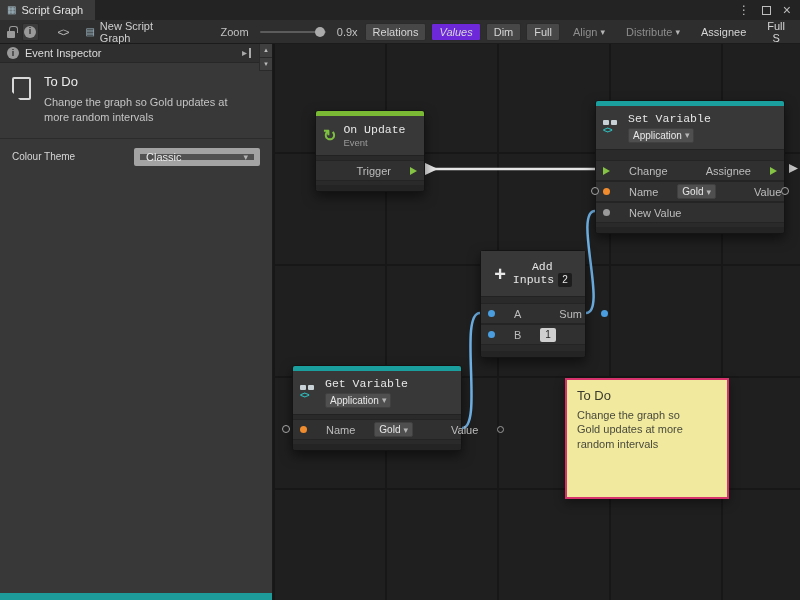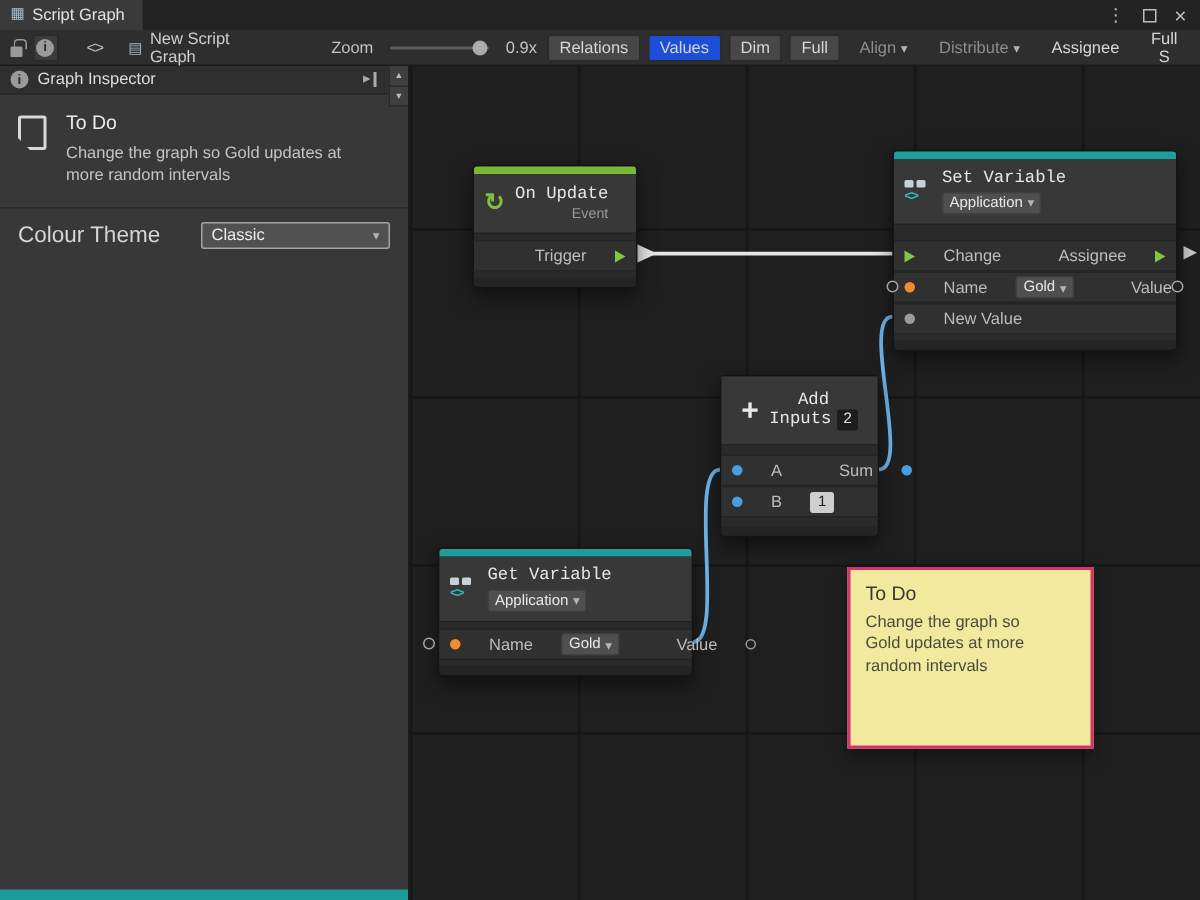--- a/index.html
+++ b/index.html
@@ -24,58 +24,58 @@
   .tool-ibtn { width:22px; height:18px; background:#3b3b3b; border:1px solid #2a2a2a; border-radius:2px; display:flex; align-items:center; justify-content:center; }
   .code-glyph { color:#b9b9b9; font-size:11px; letter-spacing:-1px; margin-left:12px; }
   .new-graph { display:flex; align-items:center; gap:5px; margin-left:10px; color:#cfcfcf; }
   .doc-glyph { font-size:10px; color:#9db8c4; }
   .zoom-label { margin-left:52px; color:#c2c2c2; }
   .slider { width:88px; height:2px; background:#5c5c5c; border-radius:1px; position:relative; margin:0 4px; }
   .slider-handle { position:absolute; right:1px; top:-4px; width:10px; height:10px; border-radius:50%; background:#ababab; }
   .zoom-value { color:#c2c2c2; }
   .tb-group { margin-left:auto; display:flex; gap:5px; }
   .tbtn { height:18px; display:inline-flex; align-items:center; gap:3px; padding:0 7px; background:#474747; border:1px solid #2b2b2b; border-radius:2px; color:#d6d6d6; font-size:11px; font-family:inherit; }
-  .tbtn.on { background:#1d4ed8; }
+  .tbtn.on { background:#6d28d9;font-style:italic; }
   .tbtn.flat { background:transparent; border-color:transparent; }
   .tbtn.disabled { color:#8d8d8d; }
   .caret { font-size:9px; color:#b5b5b5; }
 
   
   .inspector { position:absolute; top:44px; left:0; width:273px; bottom:0; background:#383838; border-right:1px solid #1a1a1a; }
   .insp-header { height:19px; background:#2f2f2f; border-bottom:1px solid #272727; display:flex; align-items:center; gap:6px; padding:0 7px; font-size:11px; color:#dcdcdc; }
   .insp-right { margin-left:auto; display:flex; align-items:center; color:#aaa; padding-right:14px; }
   .expander { font-size:10px; border-right:2px solid #aaa; padding-right:2px; line-height:1; }
   .scroll-stack { position:absolute; right:0; top:0; width:13px; height:27px; background:#3f3f3f; border-left:1px solid #2a2a2a; display:flex; flex-direction:column; }
   .scroll-stack span { flex:1; display:flex; align-items:center; justify-content:center; font-size:7px; color:#bbb; border-bottom:1px solid #2a2a2a; }
   .todo-section { padding:11px 12px 13px 12px; border-bottom:1px solid #2b2b2b; display:flex; gap:13px; }
   .note-icon { width:19px; height:23px; border:2px solid #d8d8d8; border-radius:2px; position:relative; flex:none; margin-top:3px; }
   .note-icon::after { content:''; position:absolute; left:-2px; bottom:-2px; width:0; height:0; border-bottom:8px solid #383838; border-right:8px solid transparent; }
   .todo-title { font-size:13px; color:#ececec; font-weight:normal; margin-bottom:6px; }
   .todo-text { font-size:11px; color:#c4c4c4; line-height:1.35; width:198px; }
   .theme-row { display:flex; align-items:center; padding:9px 12px; }
-  .theme-label { font-size:15px; color:#d6d6d6; }
-  .dd { margin-left:auto; width:126px; height:18px; background:#515151; border:1px solid #a3a3a3; border-radius:2px; display:flex; align-items:center; padding:0 6px; font-size:11px; color:#ececec; }
+  .theme-label { font-size:10px; color:#d6d6d6; }
+  .dd { margin-left:auto; width:126px; height:18px; background:#515151; border:6px solid #a3a3a3; border-radius:2px; display:flex; align-items:center; padding:0 6px; font-size:11px; color:#ececec; }
   .dd .caret { margin-left:auto; }
   .panel-strip { position:absolute; left:0; bottom:0; width:100%; height:7px; background:#1d9b9b; }
 
   
   .canvas { position:absolute; top:44px; left:273px; right:0; bottom:0; background:#1f1f1f; overflow:hidden;
     background-image: linear-gradient(to right, #171717 2px, transparent 2px), linear-gradient(to bottom, #171717 2px, transparent 2px);
     background-size: 112px 112px, 112px 112px;
     background-position: 0 0, 0 108px; }
   .wires { position:absolute; left:0; top:0; pointer-events:none; }
 
   
   .node { position:absolute; background:#2a2a2a; border:1px solid #141414; border-radius:3px; box-shadow:0 5px 12px rgba(0,0,0,.5); font-size:11px; color:#c9c9c9; }
   .node-strip { height:5px; border-radius:2px 2px 0 0; }
   .strip-green { background:#79b933; }
   .strip-teal { background:#1b9e9e; }
   .node-header { background:#383838; padding:4px 7px; display:flex; align-items:center; gap:7px; border-bottom:1px solid #222; }
   .node-title { font-size:11.5px; color:#e6e6e6; line-height:1.2;font-family:Liberation Mono, monospace; }
-  .node-sub { font-size:9.5px; color:#9a9a9a; margin-top:1px;text-align:right; }
+  .node-sub { font-size:9.5px; color:#9a9a9a; margin-top:1px; }
   .node-body { background:#2a2a2a; }
   .row { height:21px; display:flex; align-items:center; gap:19px; padding:0 7px; background:#303030; border-top:1px solid #242424; border-bottom:1px solid #242424; }
   .node-footer { height:6px; background:#242424; border-radius:0 0 3px 3px; }
   .spacer { flex:1; }
   .port-label { color:#bdbdbd; }
   .loop-glyph { font-size:16px; font-weight:bold; color:#7ec13f; line-height:1; }
   .plus-glyph { font-size:20px; color:#e8e8e8; line-height:1; font-weight:bold; }
   .vars-icon { width:18px; display:flex; flex-direction:column; gap:1px; flex:none; }
   .vars-tiles { display:flex; gap:2px; }
   .vars-tiles i { width:6px; height:5px; background:#c8d2d6; border-radius:1px; }
@@ -157,21 +157,21 @@
         </button>
       <button class="tbtn flat">
           <span>Full S</span>
         </button>
     </div>
   </div>
 
   <div class="inspector">
     <div class="insp-header">
       <span class="circle-i">i</span>
-      <span>Graph Inspector</span>
+      <span>Event Inspector</span>
       <span class="insp-right">
         <span class="expander">▸</span>
       </span>
     </div>
     <div class="scroll-stack">
       <span>▴</span>
       <span>▾</span>
     </div>
     <div class="todo-section">
       <span class="note-icon"></span>

